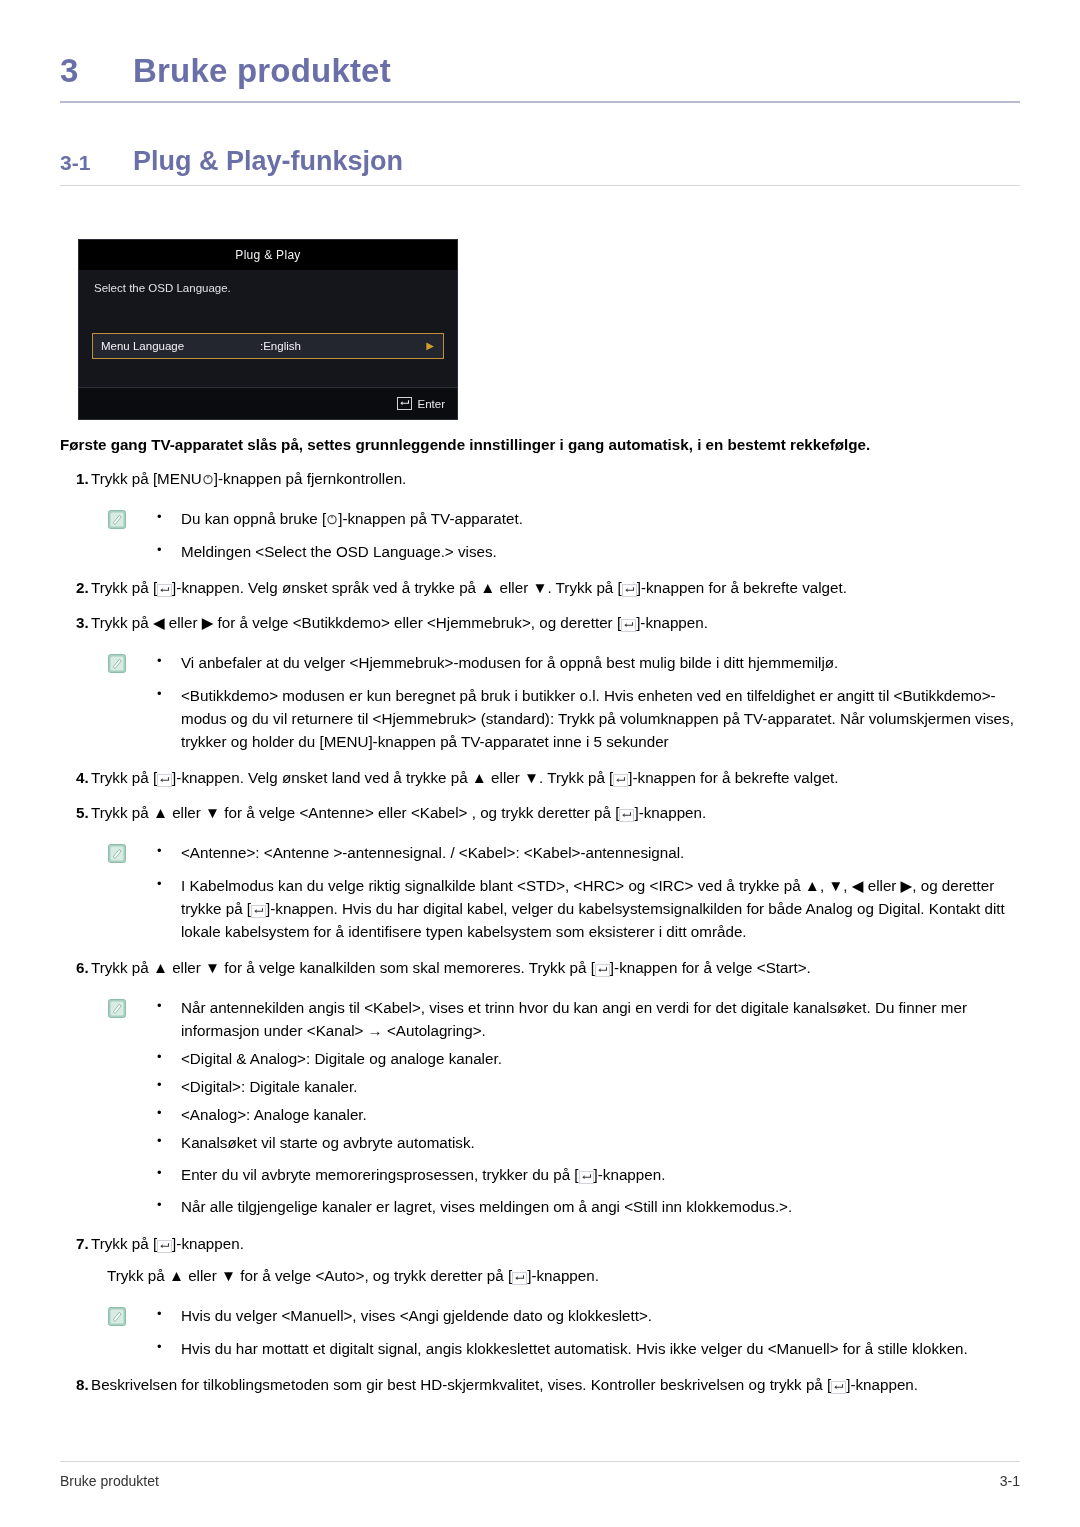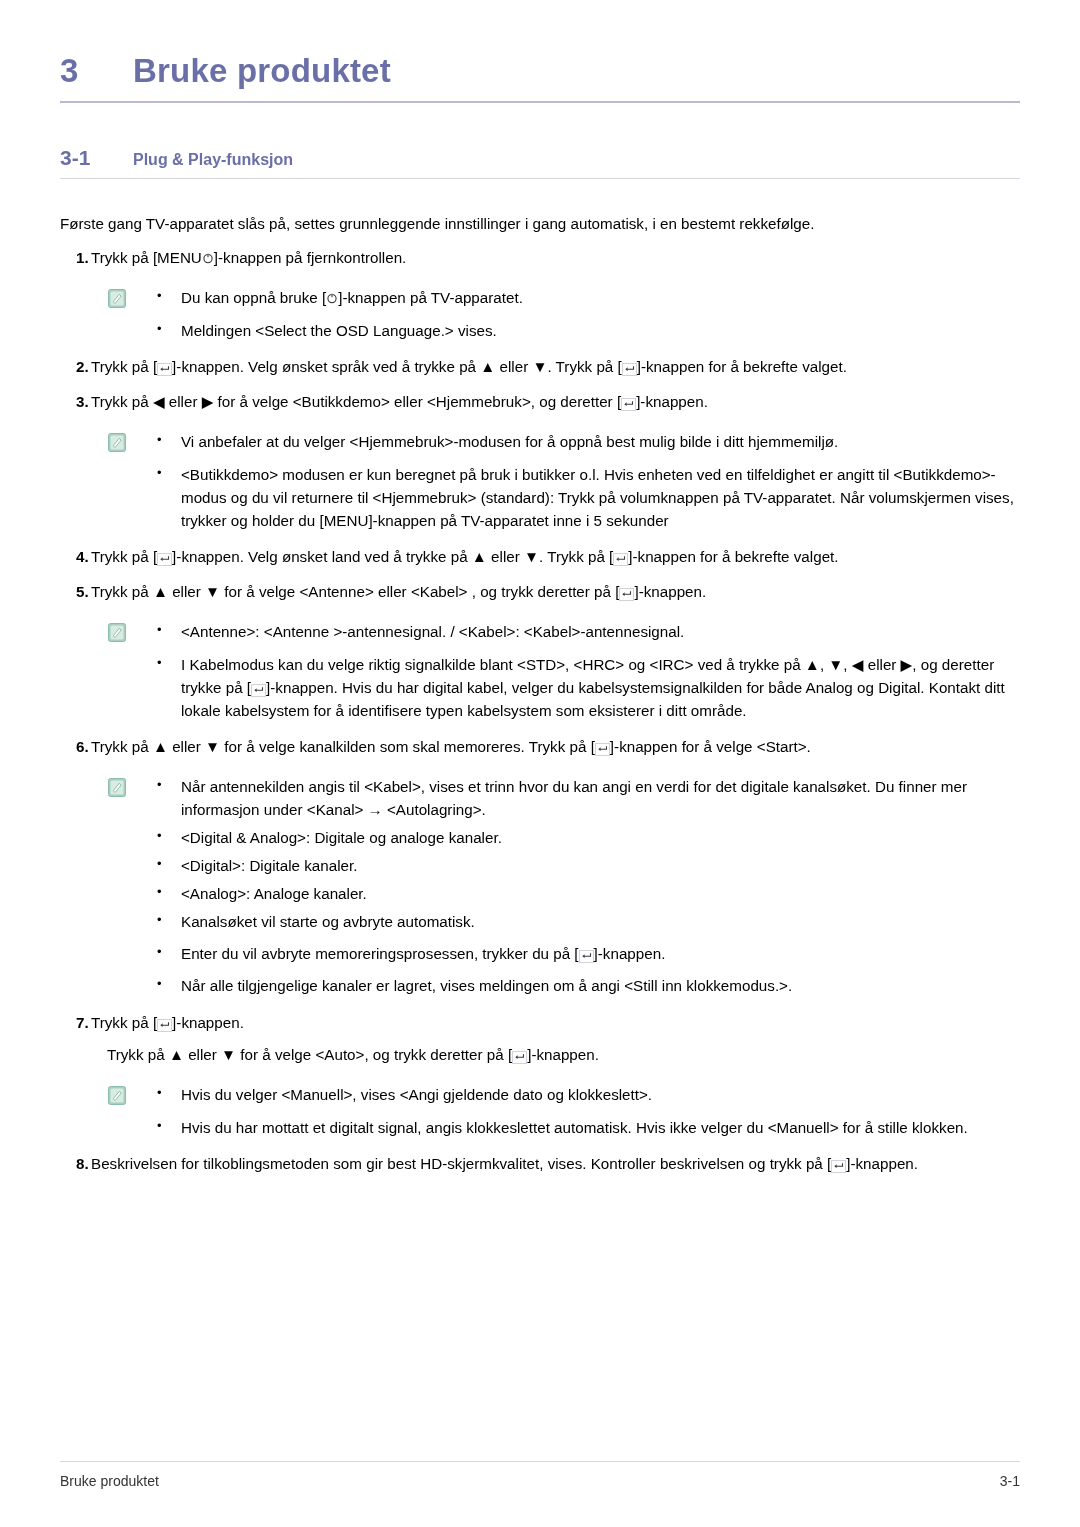--- a/index.html
+++ b/index.html
@@ -50,21 +50,21 @@
     align-items: baseline;
     margin-top: 43px;
   }
   .section-num {
     font-size: 21px;
     font-weight: bold;
     color: #6a6fa8;
     width: 73px;
   }
   .section-title {
-    font-size: 16px;
+    font-size: 27px;
     font-weight: bold;
     color: #6a6fa8;
     text-align: center;
   }
   .rule-thin {
     border-top: 1px solid #d6d7e4;
     margin-top: 8px;
   }
 
   
@@ -155,23 +155,24 @@
     width: 15px;
     height: 13px;
     border: 1px solid #cfd2d8;
     box-sizing: border-box;
     vertical-align: -2px;
   }
   .keybox svg { display: block; }
 
   
   .intro {
-    margin-top: 34px;
+    margin-top: 14px;
     font-size: 15.2px;
     line-height: 1.45;
+    font-weight: bold;
   }
   .steps { margin-top: 6px; }
 
   .step {
     display: flex;
     font-size: 15.2px;
     line-height: 1.5;
     margin-top: 12px;
   }
   .step-num {
@@ -254,20 +255,40 @@
     <div class="chapter-title">Bruke produktet</div>
   </div>
   <div class="rule-thick"></div>
 
   <div class="section-head">
     <div class="section-num">3-1</div>
     <div class="section-title">Plug &amp; Play-funksjon</div>
   </div>
   <div class="rule-thin"></div>
 
+  <div class="osd-wrap">
+    <div class="osd">
+      <div class="osd-titlebar">Plug &amp; Play</div>
+      <div class="osd-prompt">Select the OSD Language.</div>
+      <div class="osd-row">
+        <span class="osd-row-label">Menu Language</span>
+        <span class="osd-row-value">:English</span>
+        <span class="osd-row-arrow">▶</span>
+      </div>
+      <div class="osd-footer">
+        <span class="keybox">
+          <svg width="11" height="9" viewBox="0 0 11 9">
+              <path d="M9.5 1.2 v3.0 H3.2" fill="none" stroke="#e9eaee" stroke-width="1.1"></path>
+              <path d="M3.6 2.3 L1.3 4.2 L3.6 6.1 Z" fill="#e9eaee"></path>
+            </svg>
+        </span>
+        <span class="osd-enter-label">Enter</span>
+      </div>
+    </div>
+  </div>
 
   <div class="intro">Første gang TV-apparatet slås på, settes grunnleggende innstillinger i gang automatisk, i en bestemt rekkefølge.</div>
 
   <div class="steps">
 
     <div class="step">
       <div class="step-num">1.</div>
       <div class="step-body"><span>Trykk på [MENU</span><span class="pwr"><svg width="12" height="12" viewBox="0 0 12 12">
               <circle cx="6" cy="6.6" r="4.1" fill="none" stroke="#3a3a3a" stroke-width="1.1"></circle>
               <rect x="5.45" y="1.4" width="1.1" height="4.6" fill="#ffffff"></rect>

